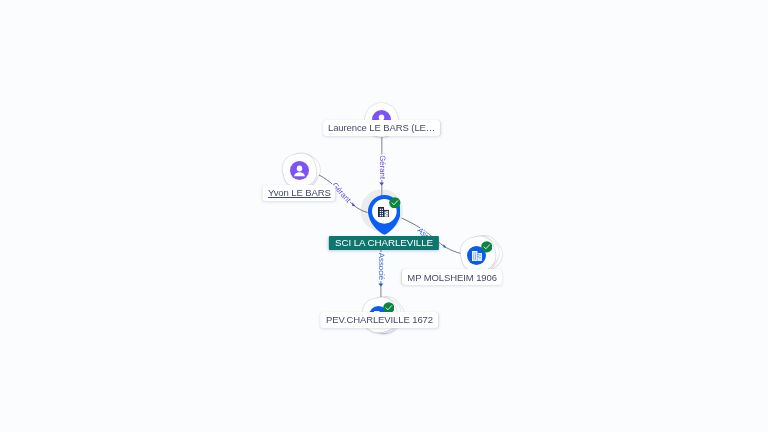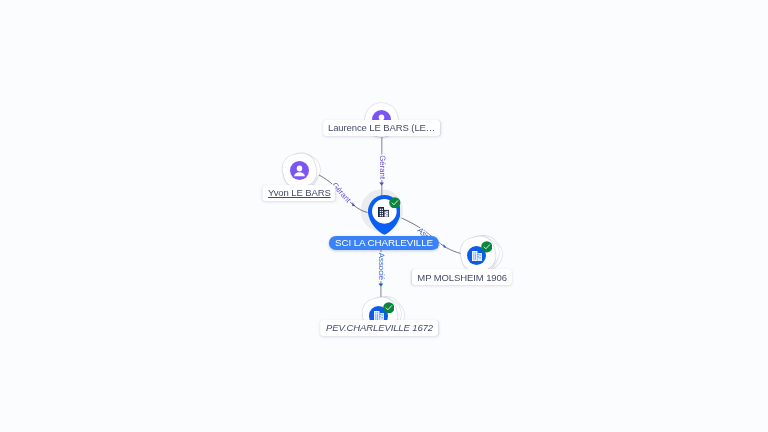--- a/index.html
+++ b/index.html
@@ -8,21 +8,21 @@
   #graph{will-change:transform;}
   #graph{position:absolute;left:0;top:0;width:768px;height:432px;}
   svg.layer{position:absolute;left:0;top:0;width:768px;height:432px;overflow:visible;}
   svg.layer text{text-rendering:geometricPrecision;paint-order:stroke fill;stroke:#fbfcfe;stroke-width:2.6px;stroke-linejoin:round;}
   [data-name="edge-labels-layer"]{will-change:transform;transform:translateZ(0);}
   .node{position:absolute;}
     .nodelabel{position:absolute;transform:translate(-50%,0) translateZ(0);background:#ffffff;border-radius:3.5px;
      box-shadow:0 1px 3px rgba(60,70,110,.16), 0 0 1px rgba(60,70,110,.10);
      color:#434a6b;font-size:9.5px;letter-spacing:-0.1px;line-height:11px;white-space:nowrap;
      padding:2.3px 5.2px 2.4px 5.4px;}
-  .centerlabel{position:absolute;transform:translate(-50%,0) translateZ(0);background:#3b82f6;border-radius:7px;
+  .centerlabel{position:absolute;transform:translate(-50%,0) translateZ(0);background:#0f766e;border-radius:1px;
      color:#ffffff;font-size:9.8px;letter-spacing:-0.1px;line-height:11.5px;white-space:nowrap;
      padding:1.2px 6px 1.4px 6.4px;
      box-shadow:0 1px 3px rgba(20,60,170,.25);}
   .stack{position:absolute;background:#fff;border-radius:11px;
      box-shadow:0 1px 2.5px rgba(70,80,120,.20), 0 0 0 0.55px rgba(150,158,180,.30);}
 </style>
 </head>
 <body>
 
 <div id="graph" data-name="graph-canvas">
@@ -135,21 +135,21 @@
      <rect x="7.6" y="3.55" width="0.95" height="0.95"></rect>
      <rect x="5.5" y="5.6" width="1.35" height="0.6"></rect>
      <rect x="7.6" y="6.4" width="0.95" height="0.95"></rect>
    </g>
   </svg></div>
         <div data-name="node-verified-badge" style="position:absolute;line-height:0;font-size:0;left:33.2px;top:17.099999999999998px;"><svg width="11.6" height="11.6" viewBox="0 0 24 24" data-name="check-badge-icon">
     <circle cx="12" cy="12" r="11.6" fill="#0b8440"></circle>
     <path d="M6.3 12.2 L10.1 16.1 L17.9 7.6" stroke="#fff" stroke-width="1.75" fill="none" stroke-linecap="round" stroke-linejoin="round"></path>
   </svg></div>
       </div>
-      <div class="nodelabel" data-name="node-label-mp" style="left: 462px; top: 269.3px;">MP MOLSHEIM 1906</div>
+      <div class="nodelabel" data-name="node-label-mp" style="left: 452px; top: 269.3px;">MP MOLSHEIM 1906</div>
       <div class="node" data-name="node-pev" style="left: 349.5px; top: 284.5px; width: 60px; height: 60px;">
         <div class="stack" data-name="node-stack-card" style="left:19px;top:13px;width:34px;height:34px;
       transform:rotate(48deg);border-radius:14.28px;"></div>
         <div class="stack" data-name="node-stack-card" style="left:16px;top:13px;width:34px;height:34px;
       transform:rotate(31deg);border-radius:14.28px;"></div>
         <div class="stack" data-name="node-card" style="left:13px;top:13px;width:34px;height:34px;border-radius:14.28px;transform:rotate(-13deg);"></div>
         <div data-name="node-icon-bg" style="position:absolute;left:19.5px;top:21.7px;width:19.4px;height:19.4px;border-radius:50%;background:#0d5ce8;"></div>
         <div data-name="node-icon" style="position:absolute;line-height:0;font-size:0;left:24px;top:26.9px;"><svg width="10.2" height="10.2" viewBox="0 0 10.2 10.2" data-name="building-icon">
    <path fill="#eef5ff" d="M0 0 h5.5 v10.2 H0 z"></path>
    <path fill="#dbe9ff" d="M5.5 2 h4.7 v8.2 H5.5 z"></path>
@@ -166,15 +166,15 @@
      <rect x="7.6" y="3.55" width="0.95" height="0.95"></rect>
      <rect x="5.5" y="5.6" width="1.35" height="0.6"></rect>
      <rect x="7.6" y="6.4" width="0.95" height="0.95"></rect>
    </g>
   </svg></div>
         <div data-name="node-verified-badge" style="position:absolute;line-height:0;font-size:0;left:33.2px;top:17.099999999999998px;"><svg width="11.6" height="11.6" viewBox="0 0 24 24" data-name="check-badge-icon">
     <circle cx="12" cy="12" r="11.6" fill="#0b8440"></circle>
     <path d="M6.3 12.2 L10.1 16.1 L17.9 7.6" stroke="#fff" stroke-width="1.75" fill="none" stroke-linecap="round" stroke-linejoin="round"></path>
   </svg></div>
       </div>
-      <div class="nodelabel" data-name="node-label-pev" style="left: 379.4px; top: 320px; font-style: italic;">PEV.CHARLEVILLE 1672</div>
+      <div class="nodelabel" data-name="node-label-pev" style="left: 379.4px; top: 312px;">PEV.CHARLEVILLE 1672</div>
     </div>
 </div>
 
 </body></html>

